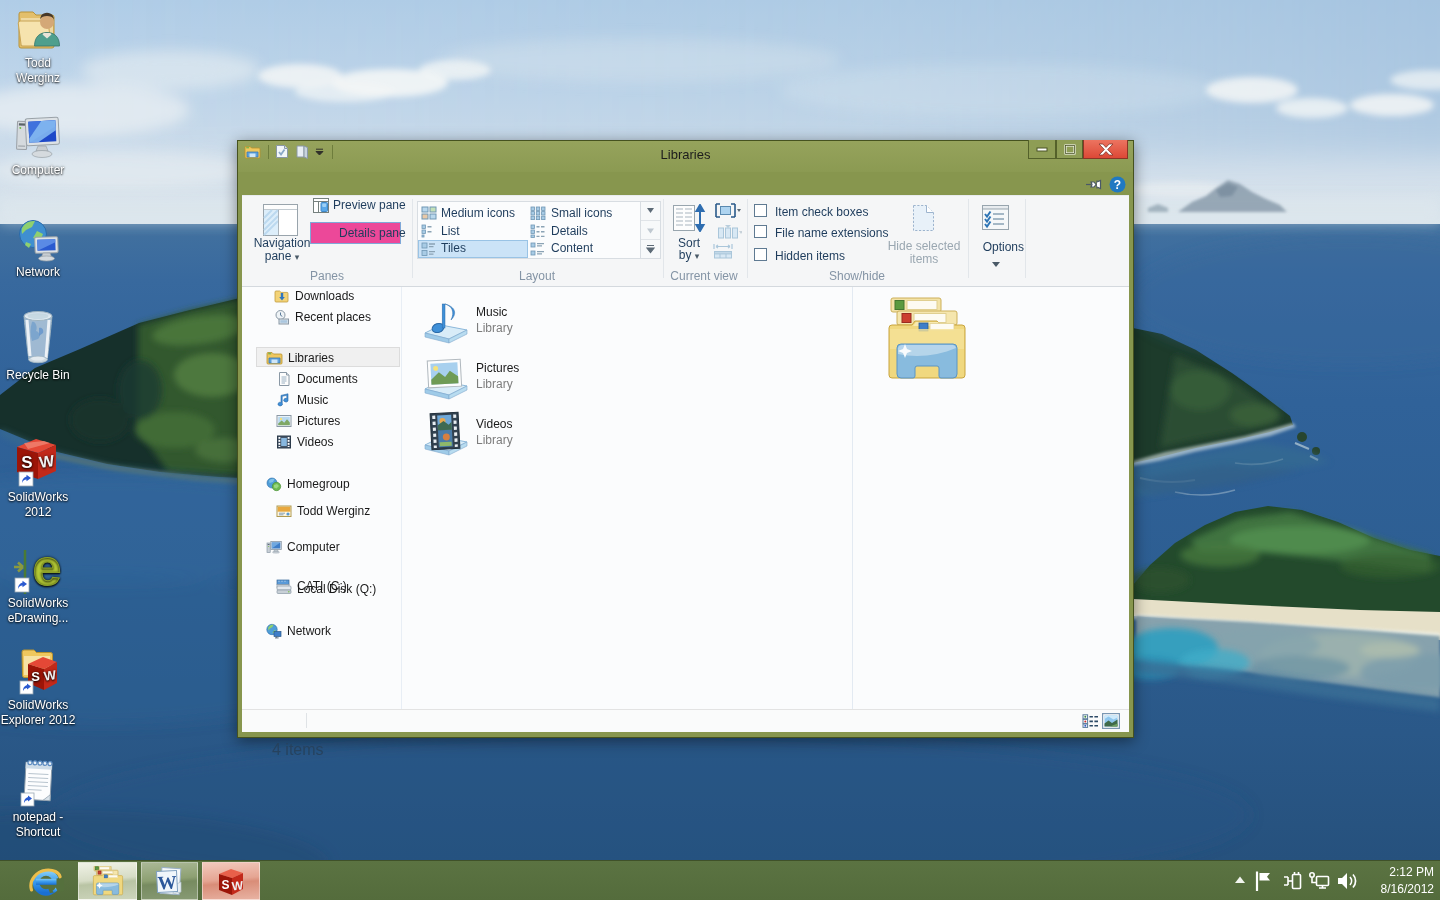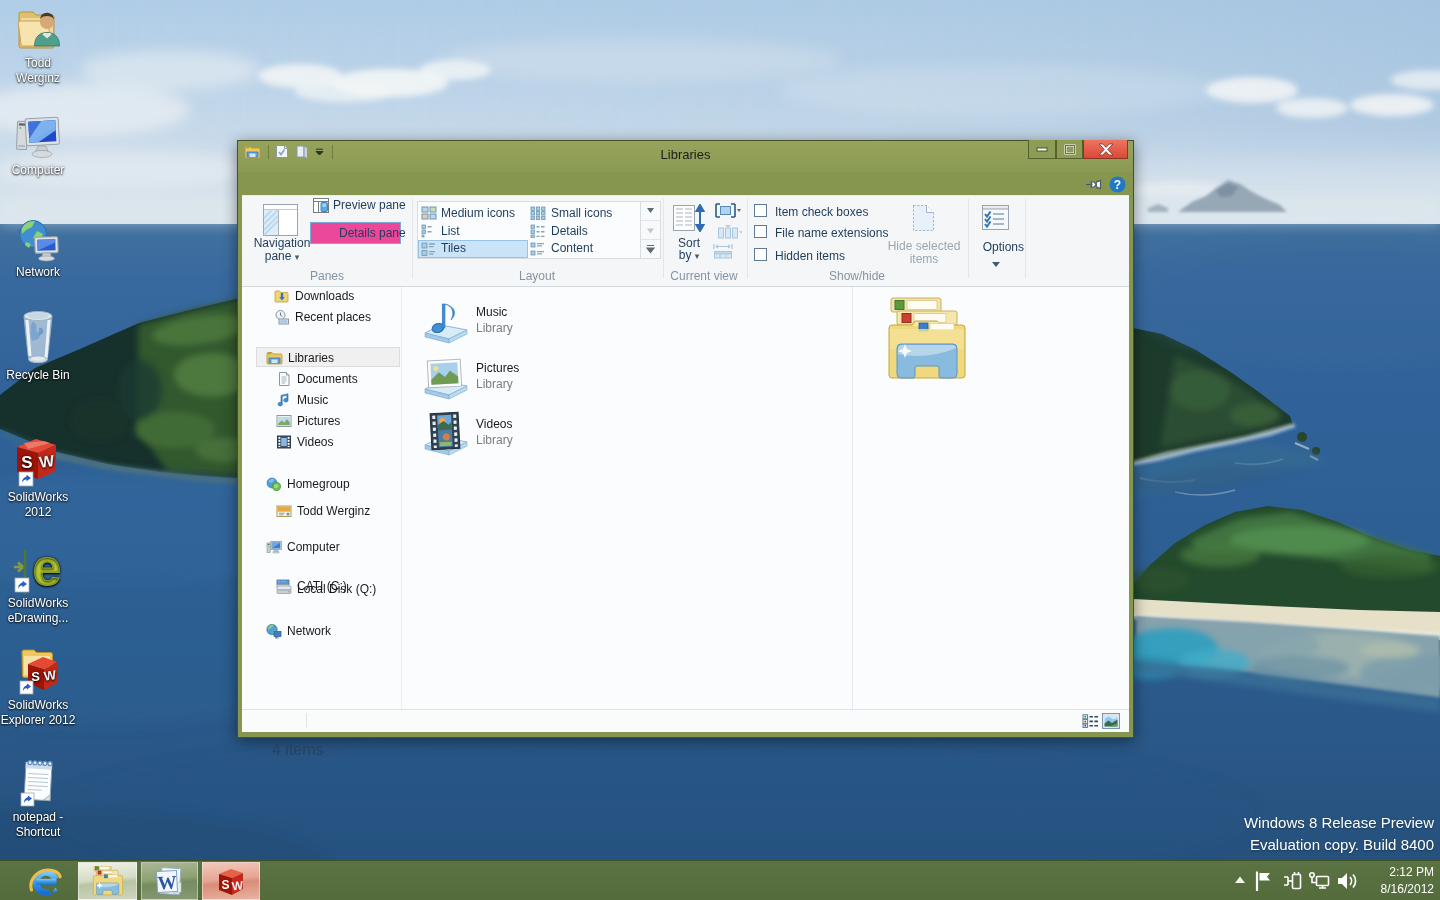--- a/index.html
+++ b/index.html
@@ -800,21 +800,20 @@
     <svg style="position:absolute;right:9px;top:3px;" width="18" height="16" viewBox="0 0 18 16">
       <rect x=".6" y=".6" width="16.8" height="14.8" fill="#fdfdfd" stroke="#7a97b2" stroke-width="1.2"></rect>
       <rect x="2.5" y="2.5" width="13" height="11" fill="#8fc7ee"></rect>
       <path d="M2.5,6 l4,-2.5 l5,3 l4,-2 v-2 h-13 Z" fill="#cde9fa"></path>
       <path d="M2.5,10.5 l4,-3 l3.5,2.5 l5.5,-3.5 v7 h-13 Z" fill="#3f6a4a"></path>
       <path d="M8,13.5 h7.5 v-3 Z" fill="#6fa060"></path>
     </svg>
   </div>
 </div>
 
-<div id="watermark">Windows 8 Release Preview<br>Evaluation copy. Build 8400</div>
 
 <div id="taskbar">
   <svg style="position:absolute;left:28px;top:2px;" width="36" height="36" viewBox="0 0 36 36">
     <defs>
           <linearGradient id="ieg" x1="0" y1="0" x2="0" y2="1">
             <stop offset="0" stop-color="#7ec8f5"></stop>
             <stop offset=".45" stop-color="#3d9cec"></stop>
             <stop offset="1" stop-color="#1a70d2"></stop>
           </linearGradient>
         </defs>

